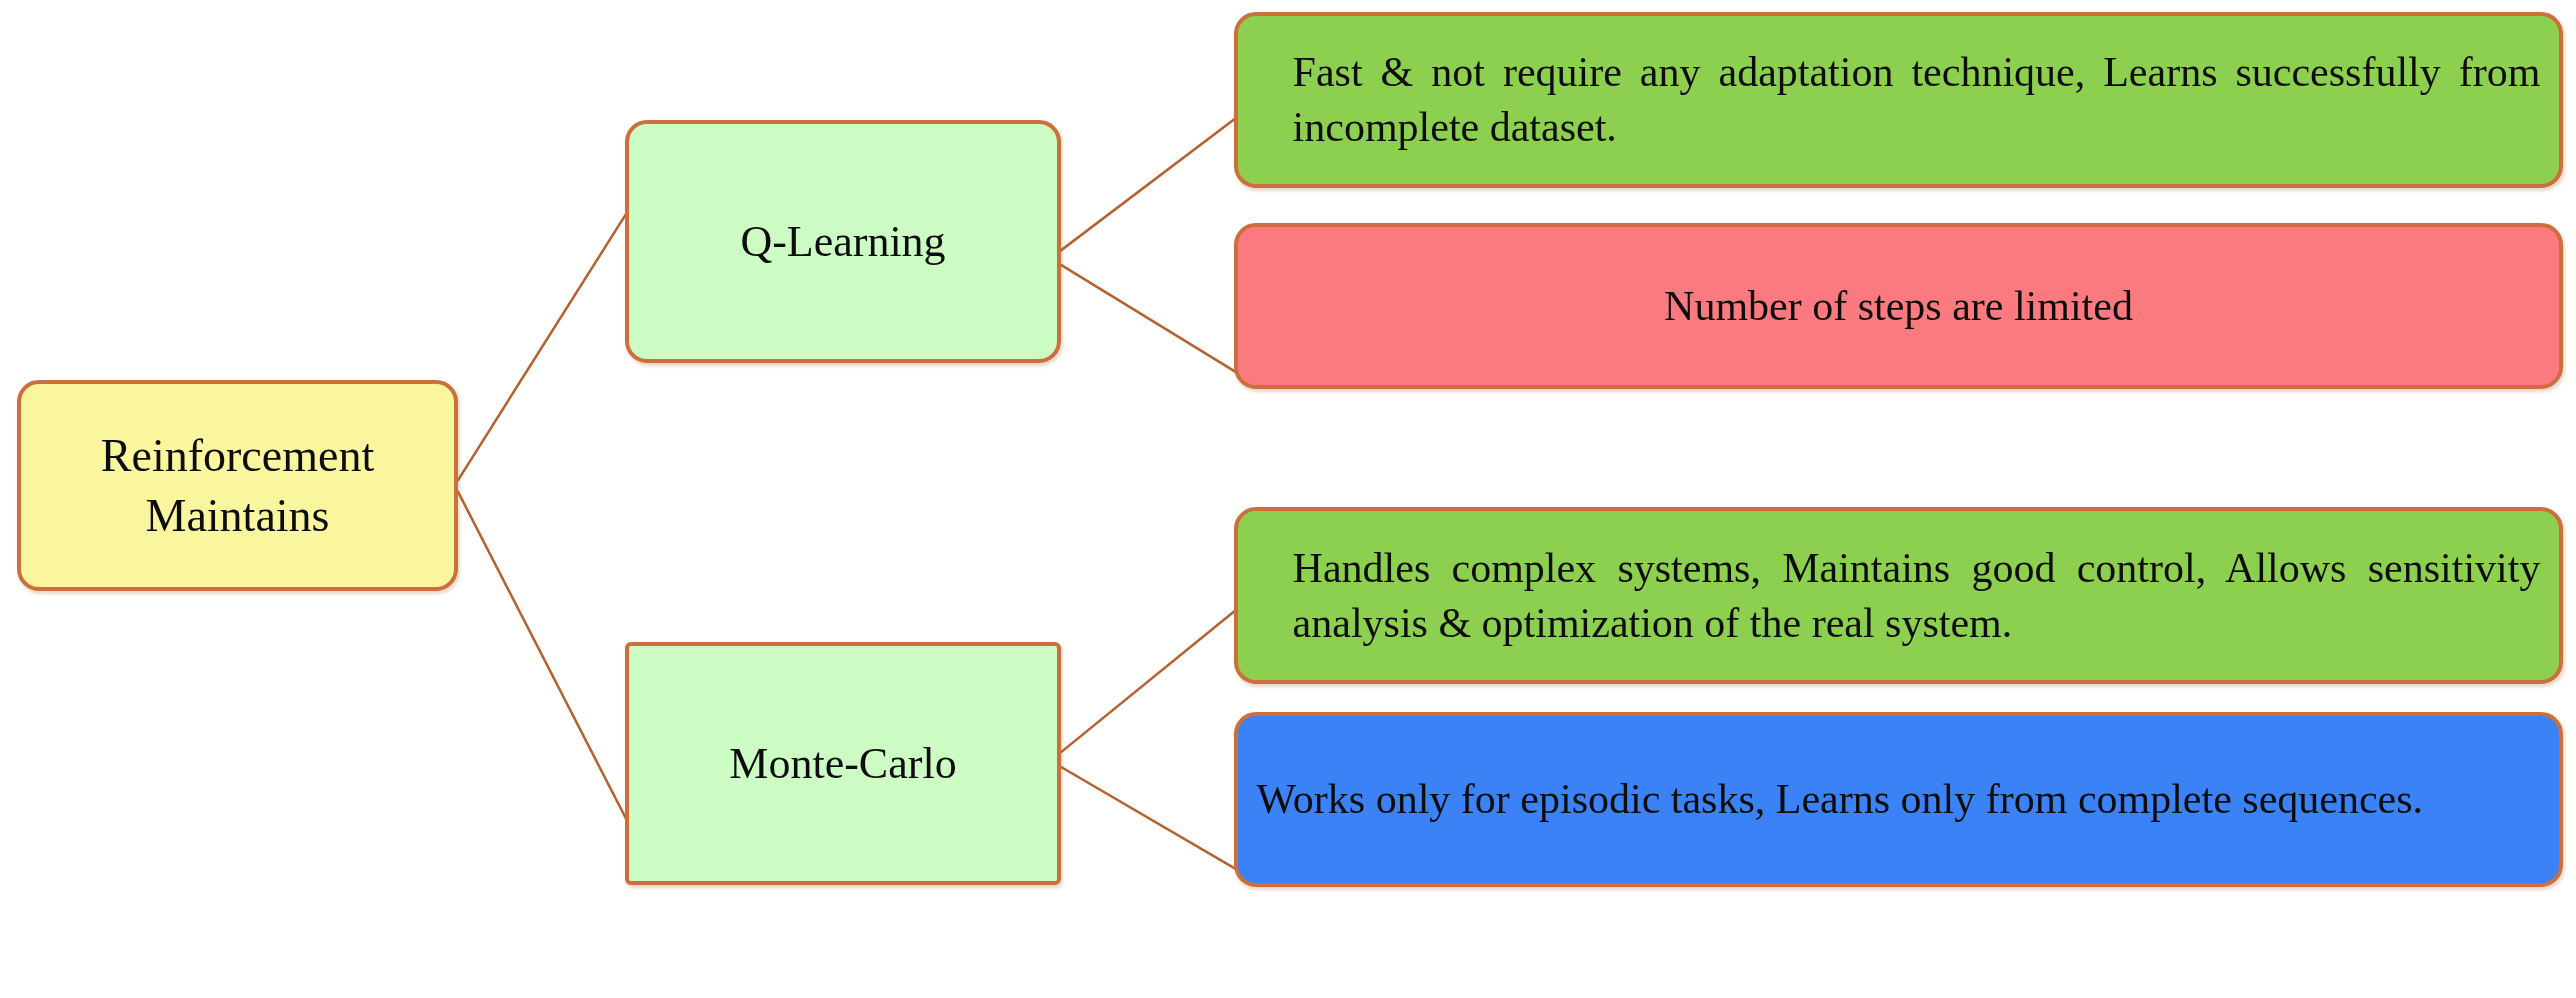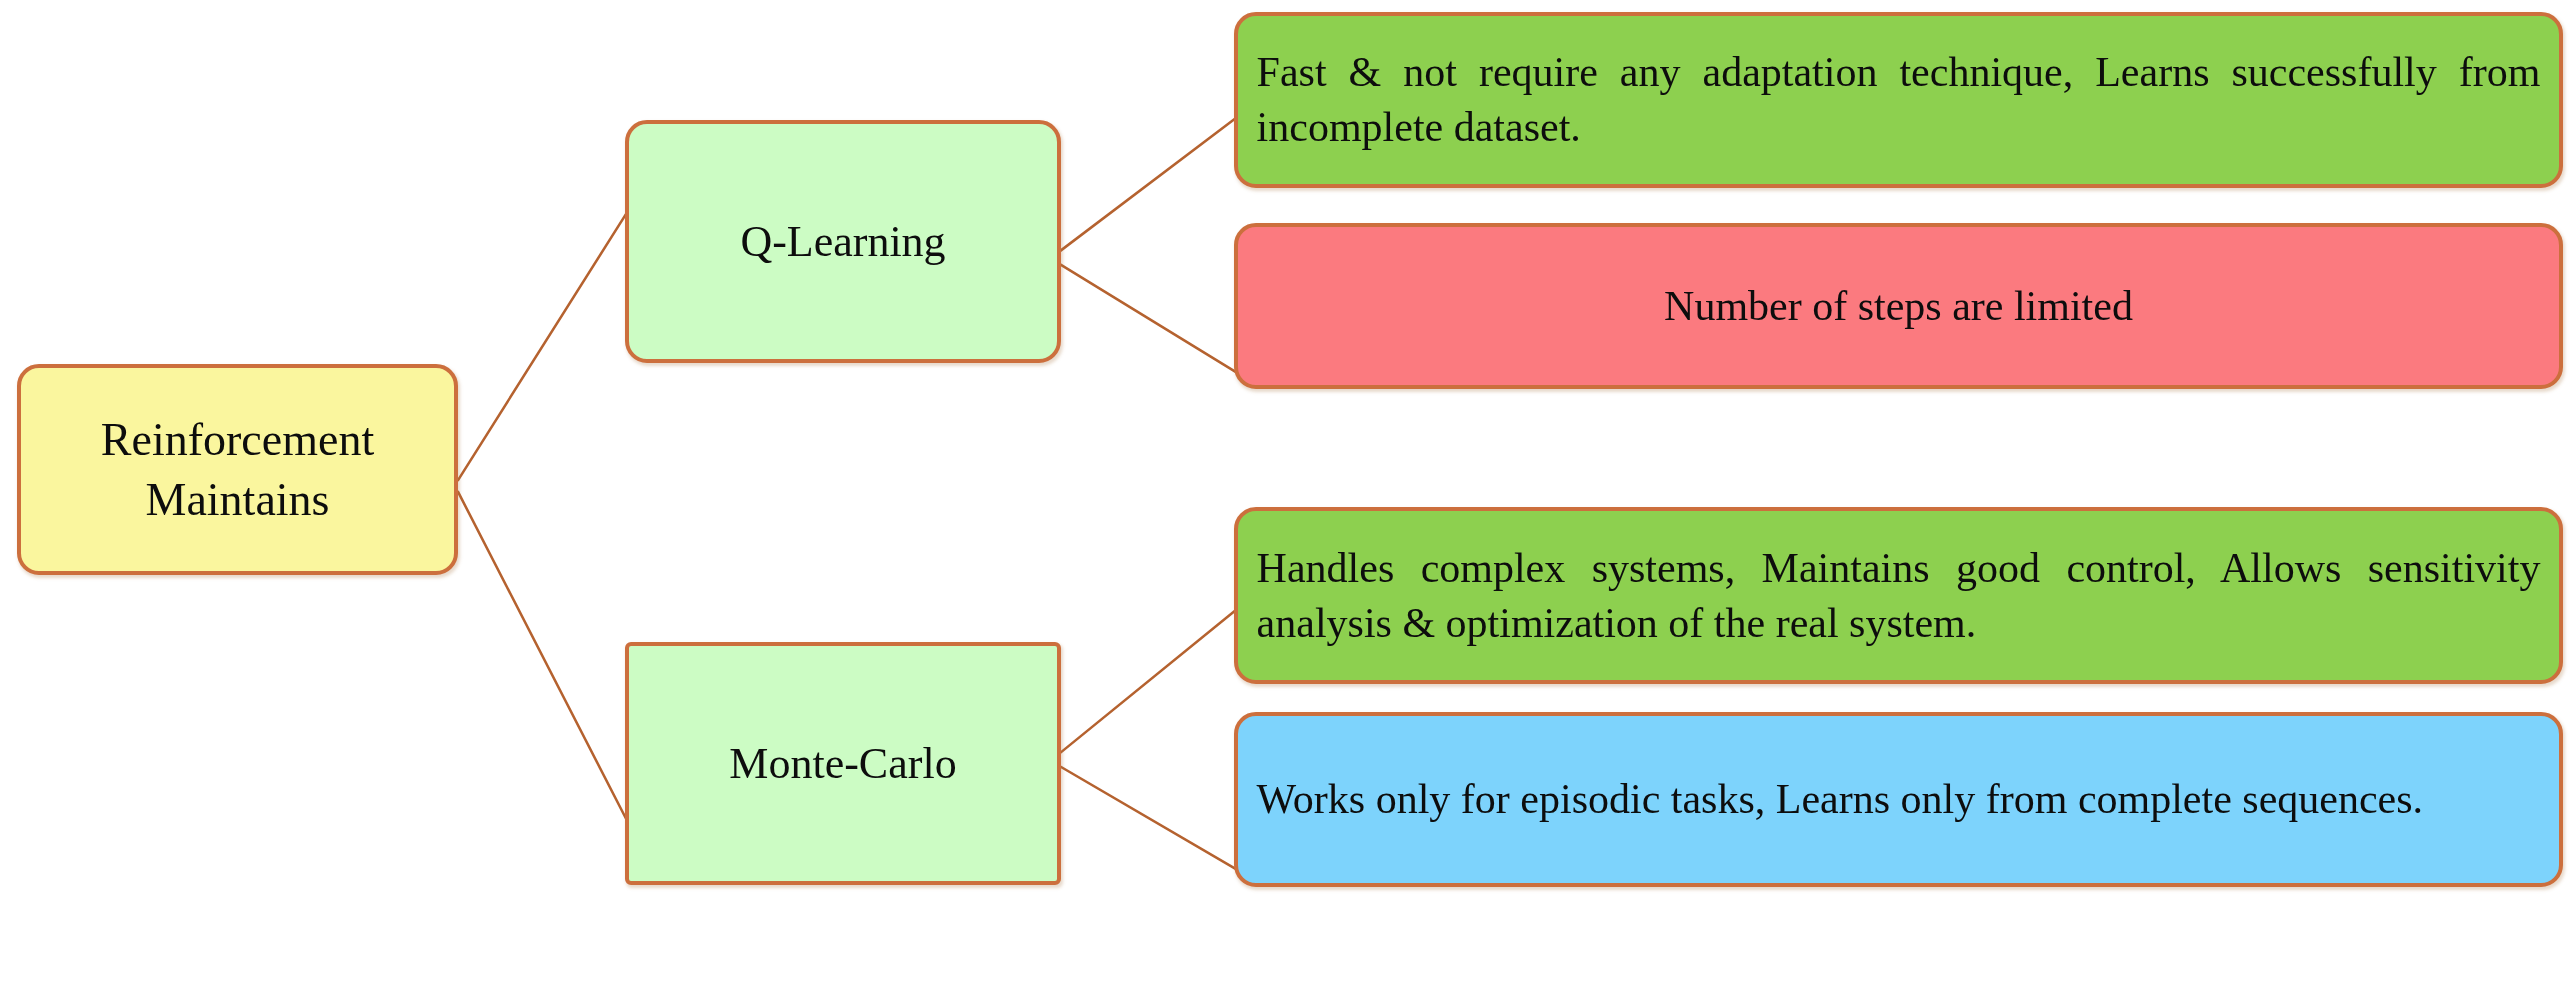--- a/index.html
+++ b/index.html
@@ -35,21 +35,21 @@
     box-shadow: 1.7px 2.5px 3.4px rgba(170,120,70,0.28);
   }
   .node-inner {
     width: 100%;
     line-height: 1.30;
   }
 
   
   .node-root {
     left: 17px;
-    top: 364px;
+    top: 380px;
     width: 441px;
     height: 211px;
     background: #faf69e;
     justify-content: center;
   }
   .node-root .node-inner {
     text-align: center;
     font-size: 46px;
   }
 
@@ -77,21 +77,21 @@
     font-size: 42px;
     padding: 0 18.6px;
   }
   .detail-justify .node-inner {
     text-align: justify;
     text-align-last: left;
   }
   .detail-center .node-inner {
     text-align: center;
   }
-  .pro  { background: #8dd04f; }
+  .pro  { background: #8dd04f; padding-left: 36px; }
   .con  { background: #fb7a7f; }
 
   .panel-pro-q   { top: 12px;  height: 176px; }
   .panel-con-q   { top: 223px; height: 166px; }
   .panel-pro-mc  { top: 507px; height: 177px; }
   .panel-con-mc  { top: 712px; height: 175px; }
 </style>
 </head>
 <body>
 
@@ -126,18 +126,18 @@
   </div>
 
   <div class="node node-detail con panel-con-q detail-center" style="background: rgb(251, 122, 127); border-color: rgb(204, 111, 61);">
     <div class="node-inner">Number of steps are limited</div>
   </div>
 
   <div class="node node-detail pro panel-pro-mc detail-justify" style="background: rgb(141, 208, 79); border-color: rgb(204, 111, 61);">
     <div class="node-inner">Handles complex systems, Maintains good control, Allows sensitivity analysis &amp; optimization of the real system.</div>
   </div>
 
-  <div class="node node-detail con panel-con-mc detail-justify" style="background: #7dd3fc; border-color: rgb(204, 111, 61);">
+  <div class="node node-detail con panel-con-mc detail-justify" style="background: #3b82f6; border-color: rgb(204, 111, 61);">
     <div class="node-inner">Works only for episodic tasks, Learns only from complete sequences.</div>
   </div>
 
 </div>
 
 
 </body></html>

